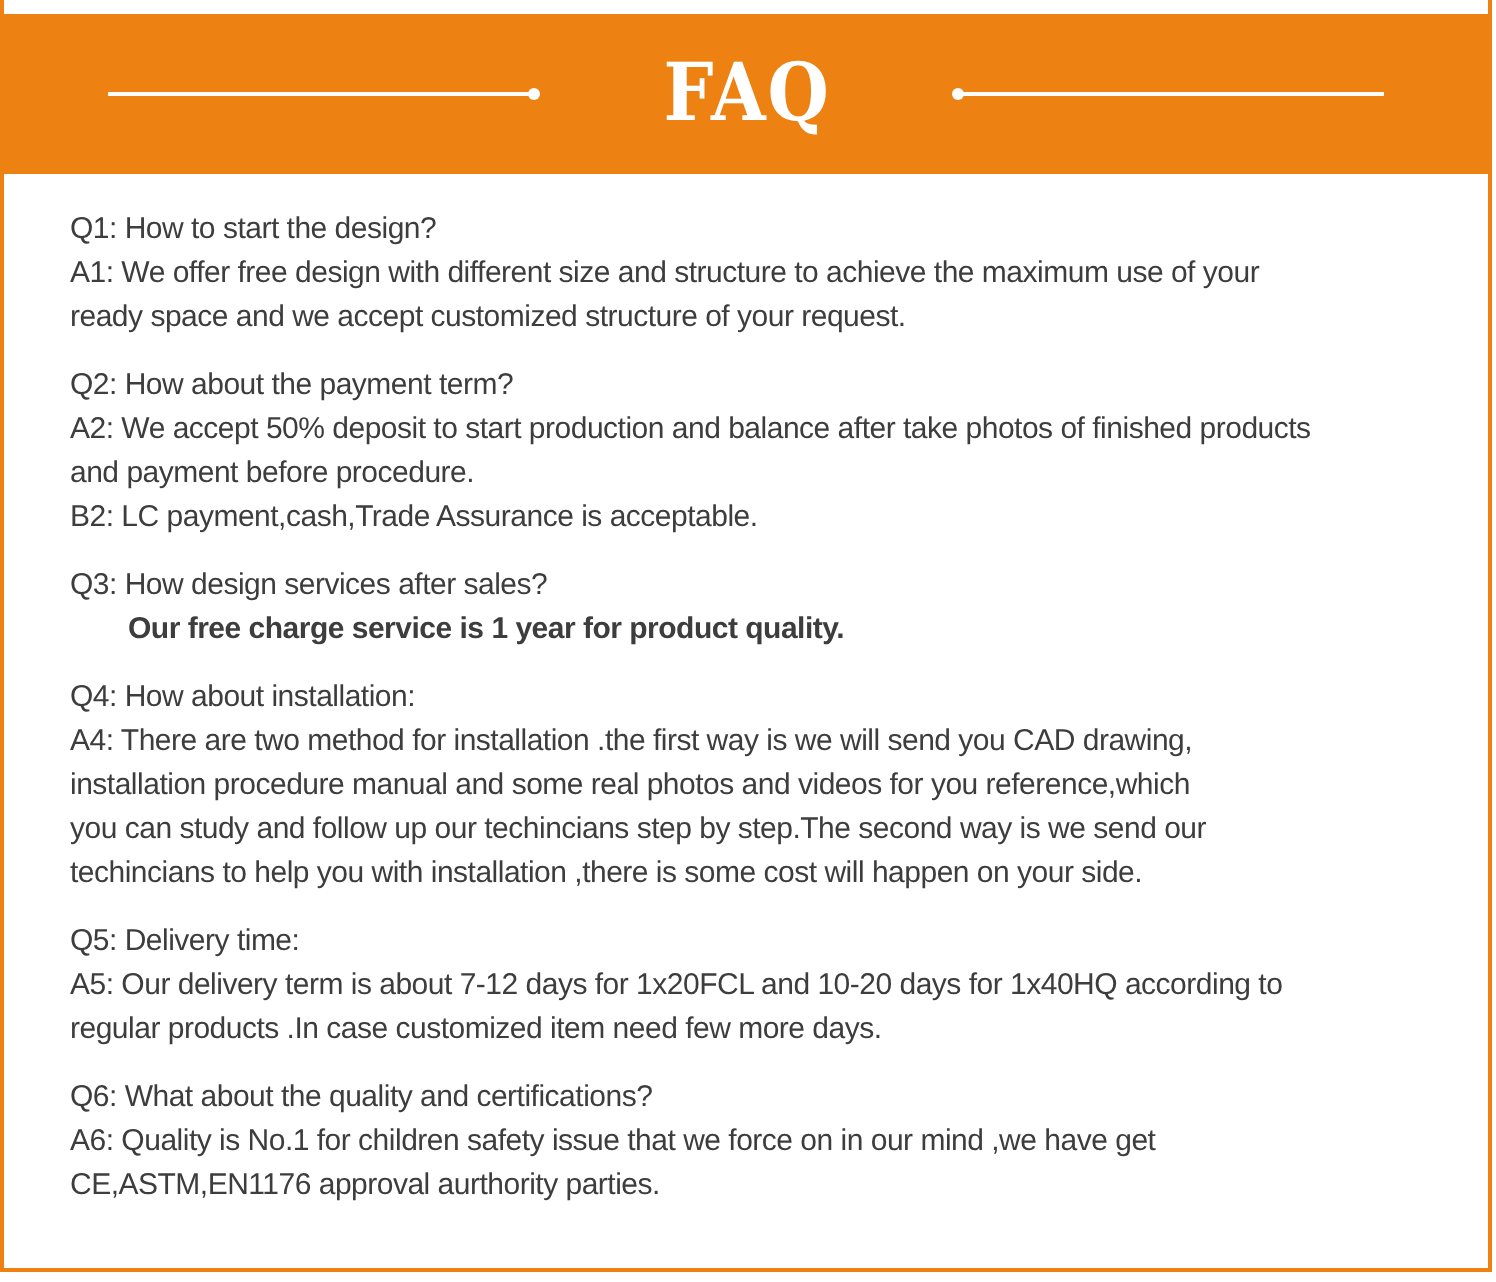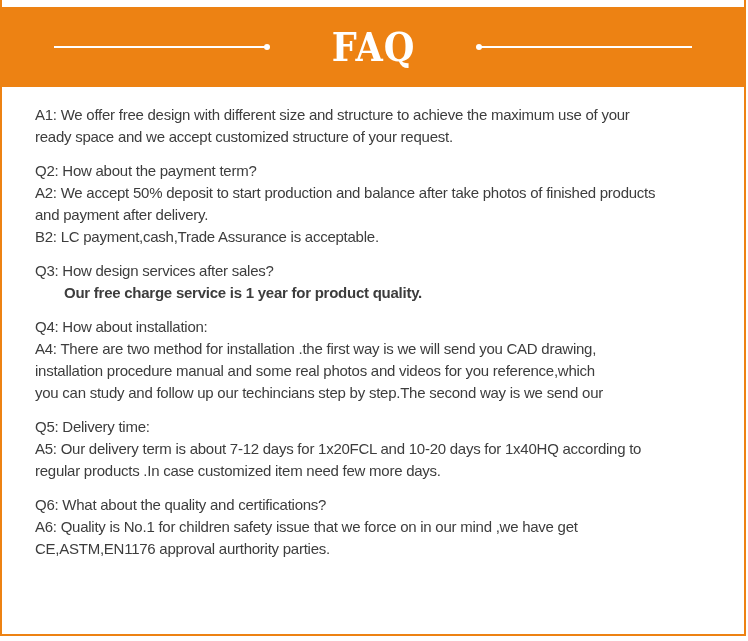--- a/index.html
+++ b/index.html
@@ -90,38 +90,40 @@
       <span class="rule">
         <span class="dot at-right"></span>
       </span>
       <h1 class="title">FAQ</h1>
       <span class="rule">
         <span class="dot at-left"></span>
       </span>
     </div>
     <div class="content" id="faq-content">
         <div class="faq-block">
+          <div class="faq-line">Q1: How to start the design?</div>
           <div class="faq-line">A1: We offer free design with different size and structure to achieve the maximum use of your</div>
           <div class="faq-line">ready space and we accept customized structure of your request.</div>
         </div>
         <div class="faq-block">
           <div class="faq-line">Q2: How about the payment term?</div>
           <div class="faq-line">A2: We accept 50% deposit to start production and balance after take photos of finished products</div>
-          <div class="faq-line">and payment after delivery.</div>
+          <div class="faq-line">and payment before procedure.</div>
           <div class="faq-line">B2: LC payment,cash,Trade Assurance is acceptable.</div>
         </div>
         <div class="faq-block">
           <div class="faq-line">Q3: How design services after sales?</div>
           <div class="faq-line indent">Our free charge service is 1 year for product quality.</div>
         </div>
         <div class="faq-block">
           <div class="faq-line">Q4: How about installation:</div>
           <div class="faq-line">A4: There are two method for installation .the first way is we will send you CAD drawing,</div>
           <div class="faq-line">installation procedure manual and some real photos and videos for you reference,which</div>
           <div class="faq-line">you can study and follow up our techincians step by step.The second way is we send our</div>
+          <div class="faq-line">techincians to help you with installation ,there is some cost will happen on your side.</div>
         </div>
         <div class="faq-block">
           <div class="faq-line">Q5: Delivery time:</div>
           <div class="faq-line">A5: Our delivery term is about 7-12 days for 1x20FCL and 10-20 days for 1x40HQ according to</div>
           <div class="faq-line">regular products .In case customized item need few more days.</div>
         </div>
         <div class="faq-block">
           <div class="faq-line">Q6: What about the quality and certifications?</div>
           <div class="faq-line">A6: Quality is No.1 for children safety issue that we force on in our mind ,we have get</div>
           <div class="faq-line">CE,ASTM,EN1176 approval aurthority parties.</div>

